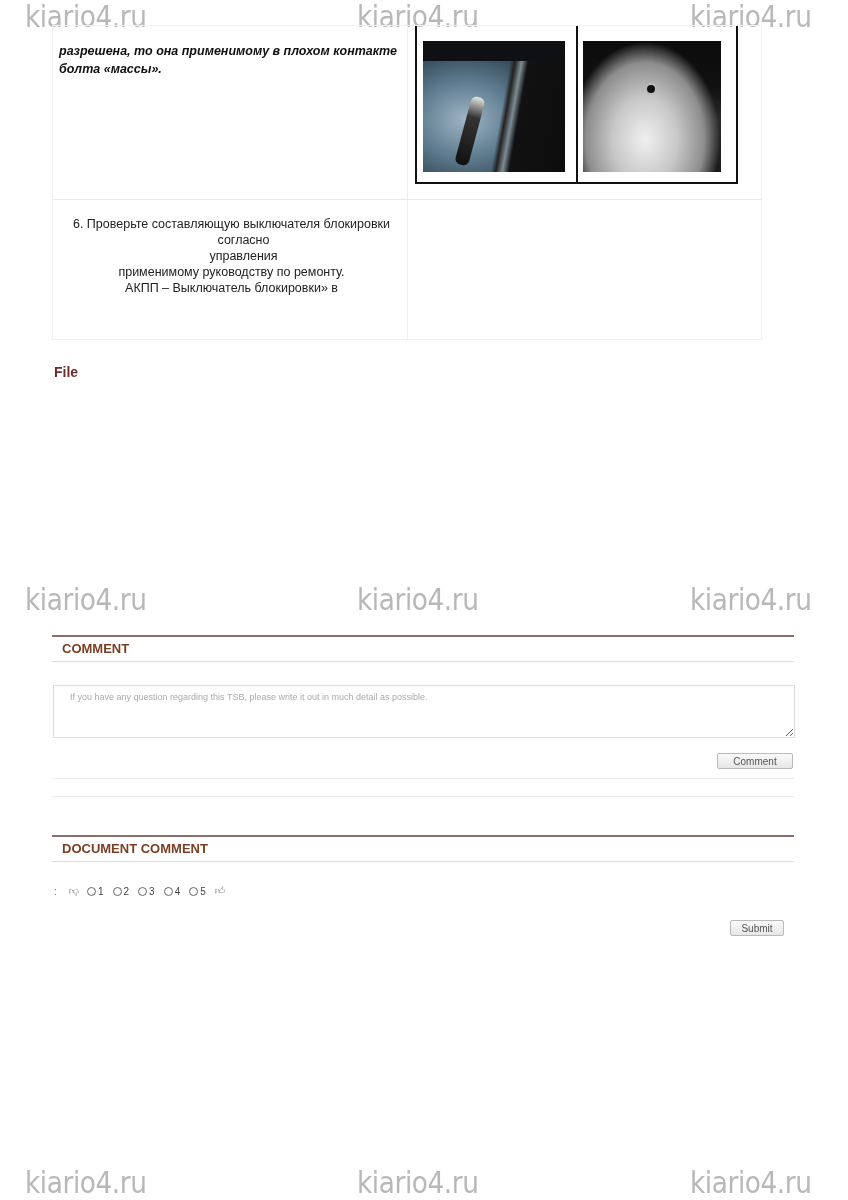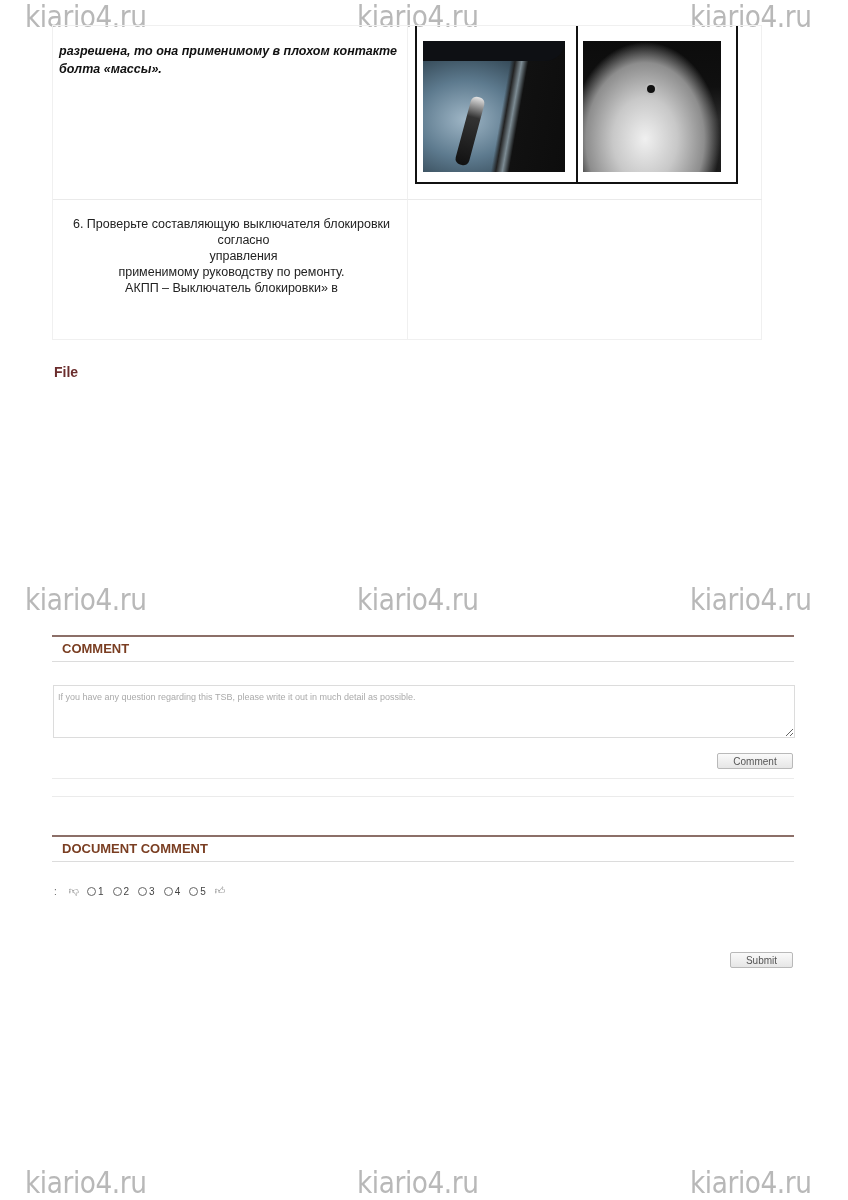--- a/index.html
+++ b/index.html
@@ -71,21 +71,21 @@
   
   .sec-top-rule { position:absolute; left:52px; width:742px; height:2px; background:#8c6f68; }
   .sec-bottom-rule { position:absolute; left:52px; width:742px; height:1px; background:#dcdcdc; }
   .sec-title {
     position:absolute; left:62px; font-size:13px; font-weight:bold; color:#7a3e22;
   }
   textarea {
     position:absolute; left:53px; top:685px; width:742px; height:53px;
     border:1px solid #dcdcdc; box-sizing:border-box; resize:both;
     font-family:"Liberation Sans", sans-serif; font-size:9px; color:#999;
-    padding:6px 4px; background:#fff;
+    padding:6px 16px; background:#fff;
   }
   textarea::placeholder { color:#aaa; }
   .btn {
     position:absolute; height:16px; box-sizing:border-box;
     border:1px solid #b9b9b9; border-radius:2px;
     background:linear-gradient(#fafafa, #e6e6e6);
     font-family:"Liberation Sans", sans-serif; font-size:10px; color:#555;
     display:flex; align-items:center; justify-content:center; padding:0;
   }
   .thin-rule { position:absolute; left:52px; width:742px; height:1px; background:#ebebeb; }
@@ -175,13 +175,13 @@
     <span class="radio-circle"></span>
     <span>4</span>
   </label>
   <label class="radio-opt">
     <span class="radio-circle"></span>
     <span>5</span>
   </label>
   <span class="thumb">👍︎</span>
 </div>
 
-<button class="btn" style="left:730px; top:952px; width:63px;">Submit</button>
+<button class="btn" style="left:730px; top:920px; width:54px;">Submit</button>
 
 </body></html>

